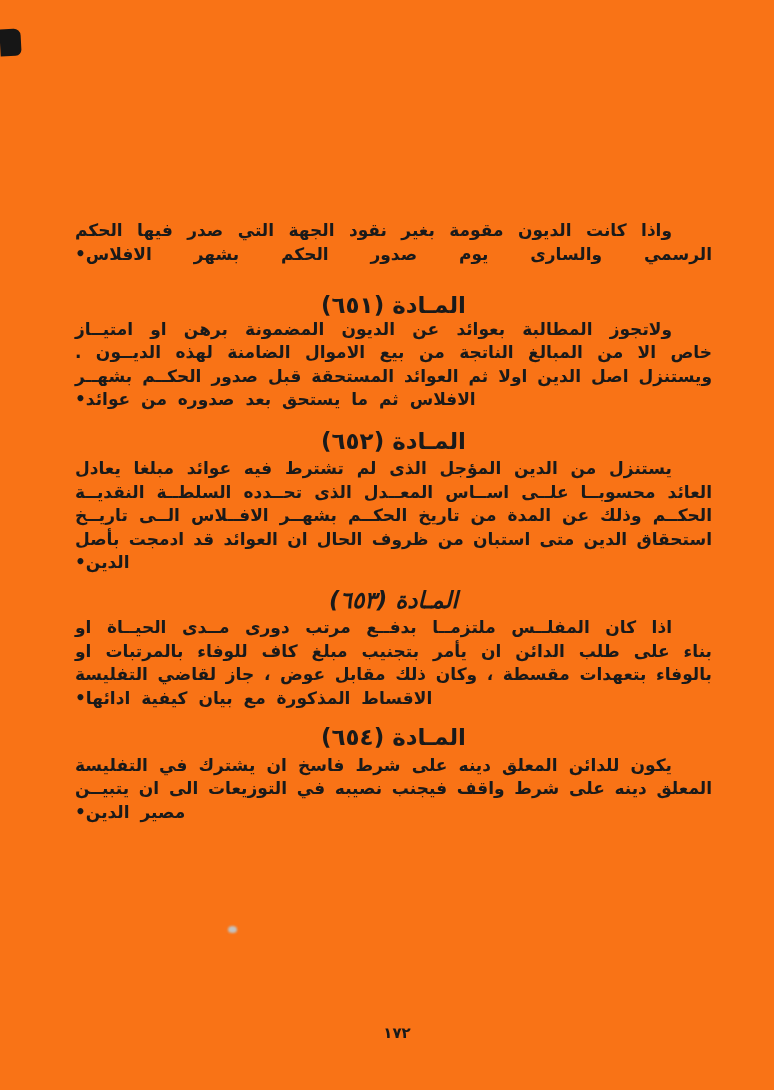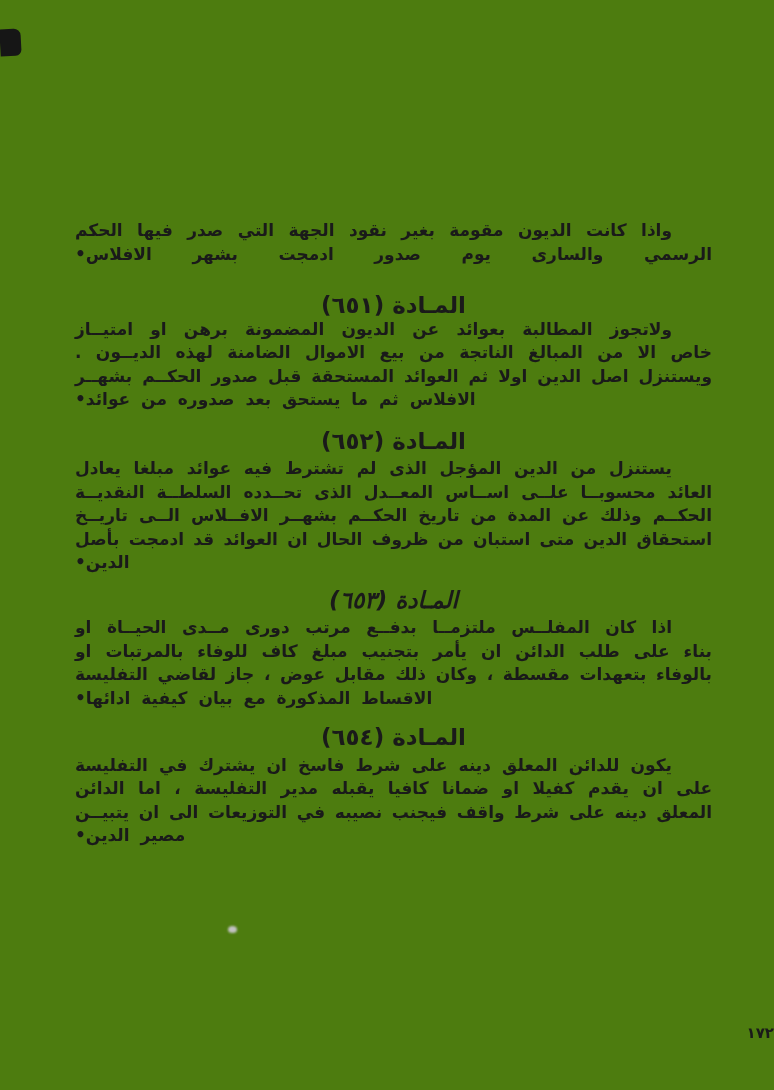--- a/index.html
+++ b/index.html
@@ -4,21 +4,21 @@
 <style>
   html, body {
     margin: 0;
     padding: 0;
     background: #ffffff;
   }
   .page {
     position: relative;
     width: 774px;
     height: 1090px;
-    background: #4d7c0f;
+    background: #f97316;
     overflow: hidden;
     font-family: "DejaVu Sans", sans-serif;
     font-weight: 700;
     color: #1a1a1a;
   }
   
   .corner-mark {
     position: absolute;
     top: 29px;
     left: 0;
@@ -76,39 +76,39 @@
   .para { margin: 0; }
   .mt4 { margin-top: 4px; }
   .mt5 { margin-top: 5px; }
   .page-number {
     position: absolute;
     top: 1024px;
     left: 0;
     width: 100%;
     box-sizing: border-box;
     padding-left: 20px;
-    text-align: right;
+    text-align: center;
     font-size: 15px;
     font-weight: 700;
     letter-spacing: 3px;
     color: #1a1a1a;
   }
 </style>
 </head>
 <body>
 
 <div class="page">
 
   <div class="corner-mark"></div>
 
   <div class="content">
 
     <div class="para">
       <div class="ln first">واذا كانت الديون مقومة بغير نقود الجهة التي صدر فيها الحكم</div>
-      <div class="ln">الرسمي والسارى يوم صدور ادمجت بشهر الافلاس•</div>
+      <div class="ln">الرسمي والسارى يوم صدور الحكم بشهر الافلاس•</div>
     </div>
 
     <h2 class="art-heading h651">المـادة (٦٥١)</h2>
     <div class="para">
       <div class="ln first">ولاتجوز المطالبة بعوائد عن الديون المضمونة برهن او امتيــاز</div>
       <div class="ln">خاص الا من المبالغ الناتجة من بيع الاموال الضامنة لهذه الديــون .</div>
       <div class="ln">ويستنزل اصل الدين اولا ثم العوائد المستحقة قبل صدور الحكــم بشهــر</div>
       <div class="ln endleft">الافلاس ثم ما يستحق بعد صدوره من عوائد•</div>
     </div>
 
@@ -125,21 +125,20 @@
     <div class="para mt4">
       <div class="ln first">اذا كان المفلــس ملتزمــا بدفــع مرتب دورى مــدى الحيــاة او</div>
       <div class="ln">بناء على طلب الدائن ان يأمر بتجنيب مبلغ كاف للوفاء بالمرتبات او</div>
       <div class="ln">بالوفاء بتعهدات مقسطة ، وكان ذلك مقابل عوض ، جاز لقاضي التفليسة</div>
       <div class="ln endleft">الاقساط المذكورة مع بيان كيفية ادائها•</div>
     </div>
 
     <h2 class="art-heading h654">المـادة (٦٥٤)</h2>
     <div class="para mt4">
       <div class="ln first">يكون للدائن المعلق دينه على شرط فاسخ ان يشترك في التفليسة</div>
-      <div class="ln">على ان يقدم كفيلا او ضمانا كافيا يقبله مدير التفليسة ، اما الدائن</div>
       <div class="ln">المعلق دينه على شرط واقف فيجنب نصيبه في التوزيعات الى ان يتبيــن</div>
       <div class="ln endleft">مصير الدين•</div>
     </div>
 
   </div>
 
   <div class="speck"></div>
 
   <div class="page-number">١٧٢</div>
 

